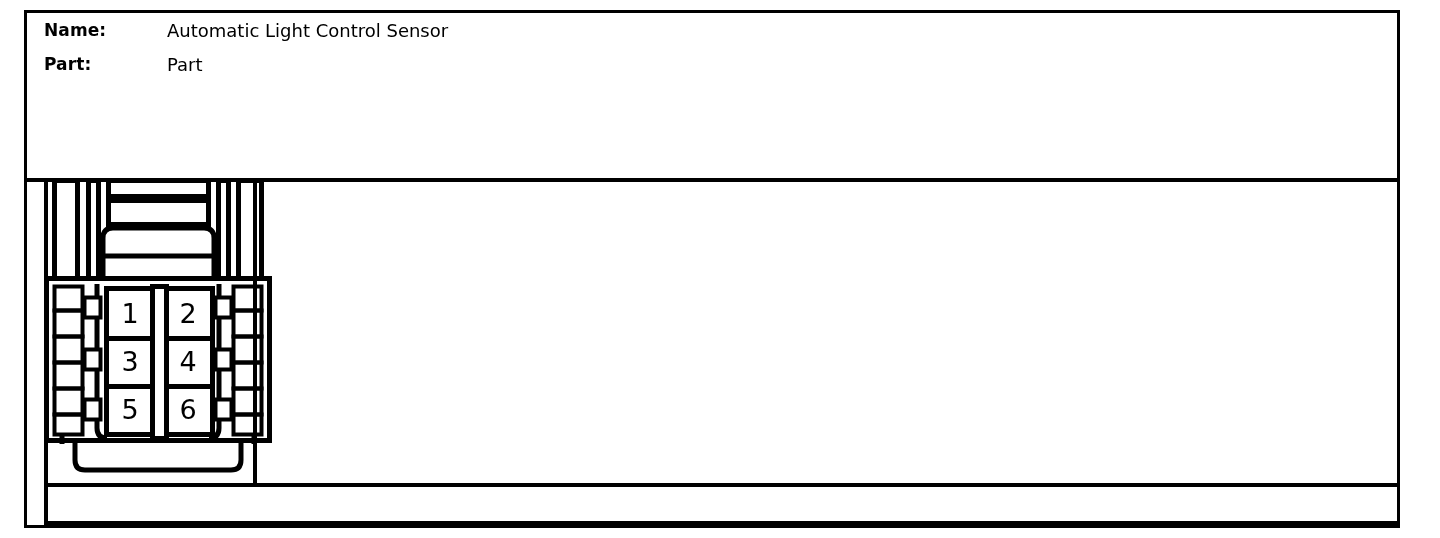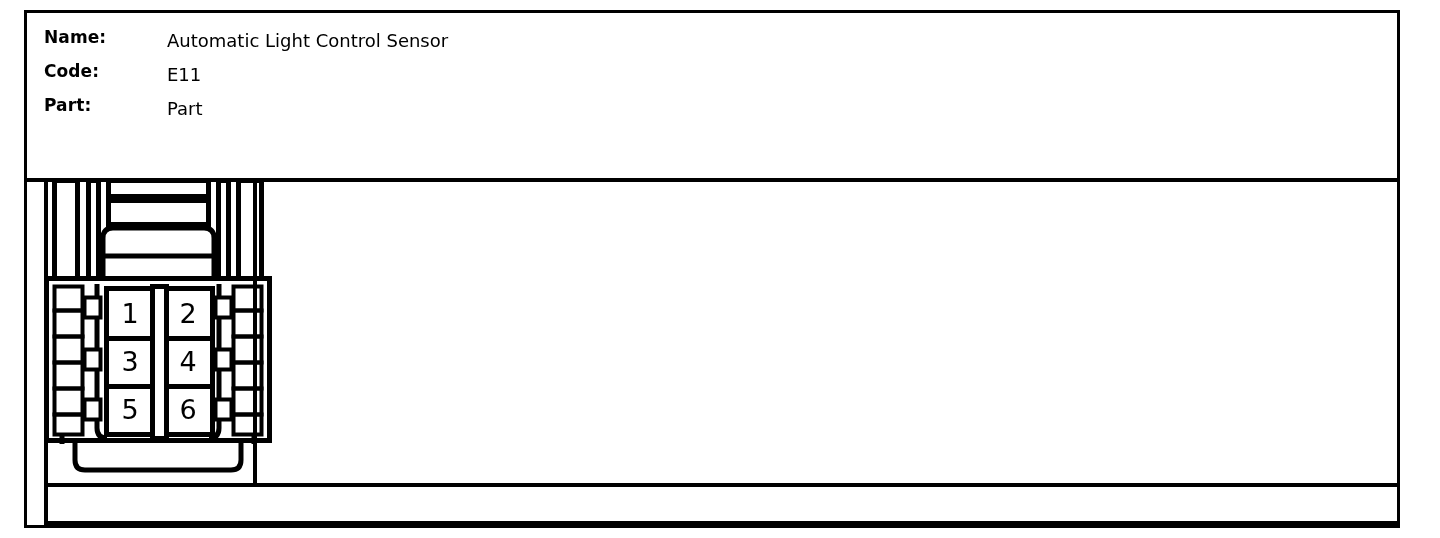--- a/index.html
+++ b/index.html
@@ -37,36 +37,35 @@
 
   
   .info-block {
     position: absolute;
     left: 44px;
     top: 20px;
     width: 1300px;
   }
   .info-row {
     display: flex;
-    align-items: center;
+    align-items: flex-start;
     height: 34px;
   }
   .info-label {
     width: 123px;
     flex: 0 0 123px;
     font-weight: bold;
     font-size: 17px;
     letter-spacing: 0.1px;
     white-space: nowrap;
   }
   .info-value {
     font-size: 18px;
     font-weight: normal;
     white-space: nowrap;
-    margin-top: 7px;
   }
 
   
   .hrule {
     position: absolute;
     background: #000;
   }
   
   .hrule-header {
     left: 24px;
@@ -133,24 +132,20 @@
 
   <div class="outer-frame"></div>
 
   <div class="info-block">
 
     <div class="info-row">
       <div class="info-label">Name:</div>
       <div class="info-value">Automatic Light Control Sensor</div>
     </div>
 
-    <div class="info-row">
-      <div class="info-label">Code:</div>
-      <div class="info-value">E11</div>
-    </div>
 
 
     <div class="info-row">
       <div class="info-label">Part:</div>
       <div class="info-value">Part</div>
     </div>
 
   </div>
 
   <div class="hrule hrule-header"></div>

